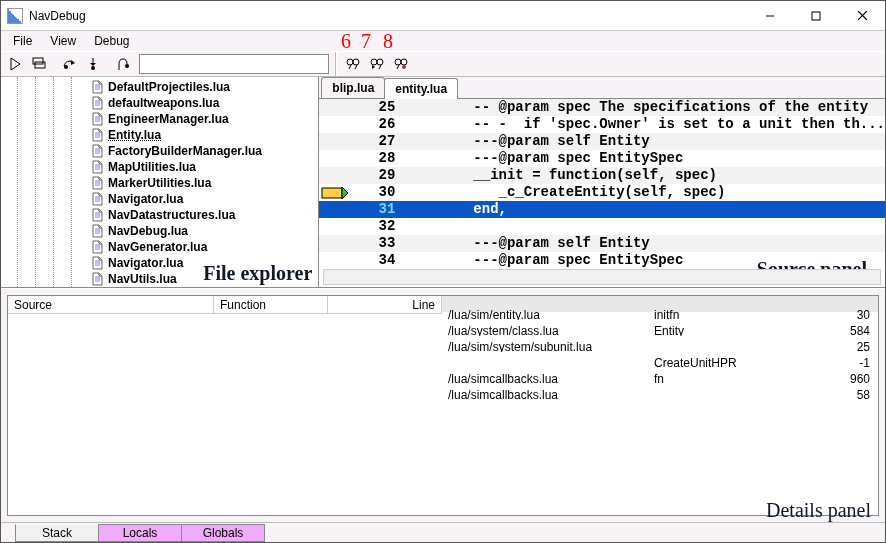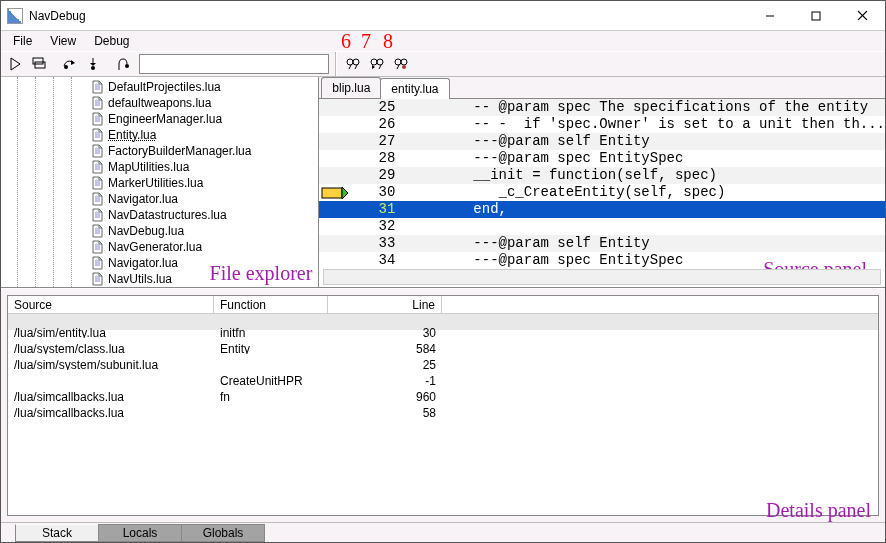--- a/index.html
+++ b/index.html
@@ -15,62 +15,62 @@
 .menuitem { padding: 2px 8px; }
 .toolbar-row { height: 26px; display: flex; align-items: center; border-top: 1px solid #fff; border-bottom: 1px solid #bbb; background: #f7f3f7; position: relative; }
 .tb-left, .tb-right { display: flex; align-items: center; height: 100%; }
 .tb-left { border-right: 1px solid #bbb; padding: 0 2px; }
 .tb-sep { height: 100%; border-left: 1px solid #fff; }
 .tbtn { width: 22px; height: 22px; display: flex; align-items: center; justify-content: center; margin: 0 1px; }
 .tbtn svg { width: 16px; height: 16px; display: block; }
 .tb-input { flex: 0 0 190px; height: 20px; border: 1px solid #888; background: #fff; margin: 0 4px; padding: 0 4px; font-size: 12px; }
 .annot { position: absolute; font-family: "Times New Roman", serif; font-size: 20px; color: #ff0000; font-weight: 400; }
 .content { flex: 1; display: flex; flex-direction: column; }
-.upper { height: 211px; display: flex; border-bottom: 1px solid #888; }
+.upper { height: 211px; display: flex; border-bottom: 1px solid #888; font-weight: bold; }
 .file-explorer { width: 332px; border-right: 1px solid #888; background: #fff; overflow: hidden; position: relative; }
 .tree { padding: 2px 0 2px 0px; }
 .tree-row { display: flex; align-items: center; height: 16px; padding-left: 90px; gap: 4px; white-space: nowrap; }
 .doc-ico { width: 13px; height: 14px; }
 .tree-row.sel { }
 .tree-row.sel .fname { text-decoration: dotted underline; }
 .dashline { position: absolute; top: 0; bottom: 0; width: 0; border-left: 1px dotted #999; }
 
 .src-area { flex: 1; display: flex; flex-direction: column; background: #f7f3f7; position: relative; }
 .tabbar { height: 22px; display: flex; align-items: flex-end; padding-left: 2px; gap: 0; background: #f7f3f7; border-bottom: 1px solid #888; }
 .tab { padding: 3px 10px 3px 10px; border: 1px solid #888; border-bottom: none; background: #f7f3f7; border-radius: 3px 3px 0 0; margin-right: -1px; font-size: 12px; }
 .tab.active { background: #fff; position: relative; top: 1px; }
 .code { flex: 1; background: #fff; font-family: "Courier New", monospace; font-size: 14px; line-height: 17px; position: relative; overflow: hidden; }
 .code-row { display: flex; height: 17px; align-items: center; }
 .code-row.even { background: #f2f2f2; }
 .code-row.hit { background: #0a56c6; color: #fff; }
 .gutter-mark { width: 32px; height: 17px; display: flex; align-items: center; justify-content: flex-start; padding-left: 2px; }
 .lineno { width: 52px; text-align: right; padding-right: 8px; color: #000; }
-.code-row.hit .lineno { color: #bef264; }
+.code-row.hit .lineno { color: #7dd3fc; }
 .codetxt { flex: 1; text-align: left; padding-left: 70px; white-space: pre; overflow: hidden; }
 
 .lower { flex: 1; display: flex; flex-direction: column; border-top: 1px solid #fff; }
-.grid { flex: 1; margin: 6px; border: 1px solid #888; background: #fff; display: flex; flex-direction: column; }
+.grid { flex: 1; margin: 6px; border: 1px solid #888; background: #fff; display: flex; flex-direction: row; }
 .ghead { display: flex; height: 18px; border-bottom: 1px solid #ccc; background: #fff; }
 .gh { border-right: 1px solid #ccc; padding: 2px 6px; font-size: 12px; display: flex; align-items: center; }
 .gh.src { width: 206px; }
 .gh.fn { width: 114px; justify-content: flex-start; }
 .gh.ln { width: 114px; justify-content: flex-end; }
 .gbody { flex: 1; }
 .grow { display: flex; height: 16px; }
 .gc { padding: 12px 6px; font-size: 12px; overflow: hidden; white-space: nowrap; }
 .gc.src { width: 206px; }
 .gc.fn { width: 114px; }
 .gc.ln { width: 114px; text-align: right; }
 .grow.sel { background: #e8e8e8; }
 
 .bottom-tabs { height: 20px; display: flex; align-items: center; padding-left: 14px; border-top: 1px solid #bbb; }
-.bt { width: 84px; height: 18px; border: 1px solid #888; background: #a3a3a3; display: flex; align-items: center; justify-content: center; font-size: 12px; margin-right: -1px; }
+.bt { width: 84px; height: 18px; border: 1px solid #888; background: #f0abfc; display: flex; align-items: center; justify-content: center; font-size: 12px; margin-right: -1px; }
 .bt.active { background: #f0f0f0; border-top: 1px solid #fdfdfd; }
 
-.big-annot { position: absolute; font-family: "Times New Roman", serif; font-size: 20px; color: #a21caf; pointer-events: none; margin-top: 31px; }
+.big-annot { position: absolute; font-family: "Times New Roman", serif; font-size: 20px; color: #0f172a; pointer-events: none; margin-top: 31px; }
 </style>
 </head>
 <body>
 
 <div class="window">
 
   <div class="titlebar">
     <div class="app-icon"></div>
     <div class="title">NavDebug</div>
     <div class="title-spacer"></div>

